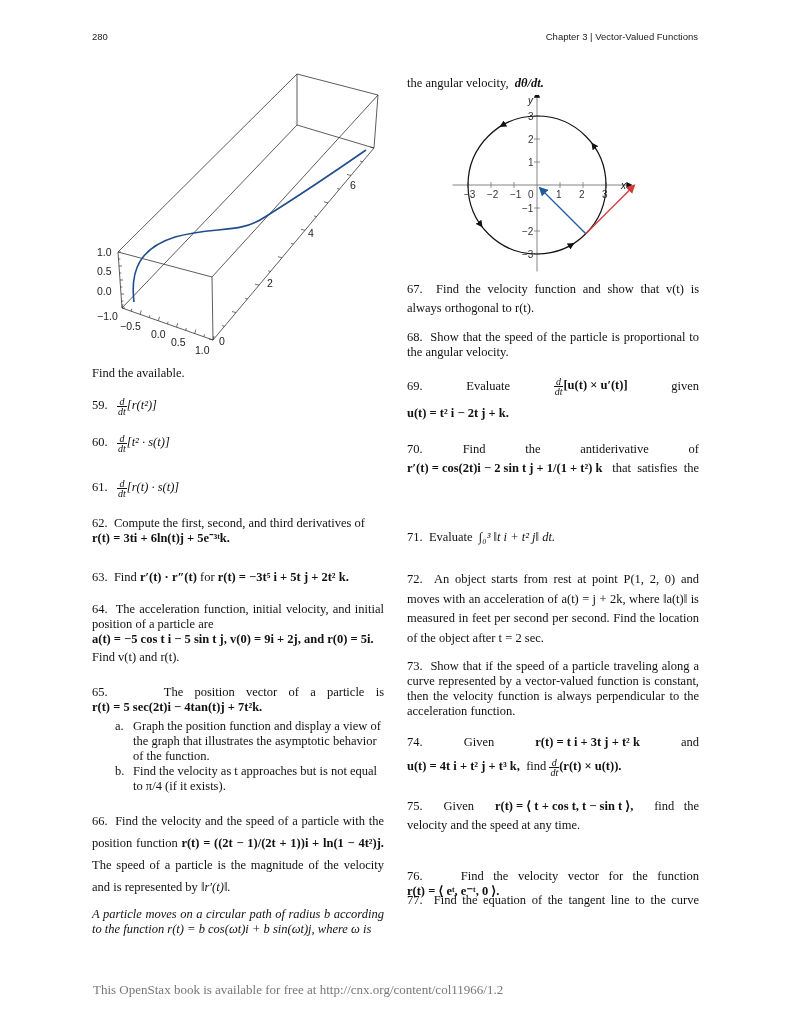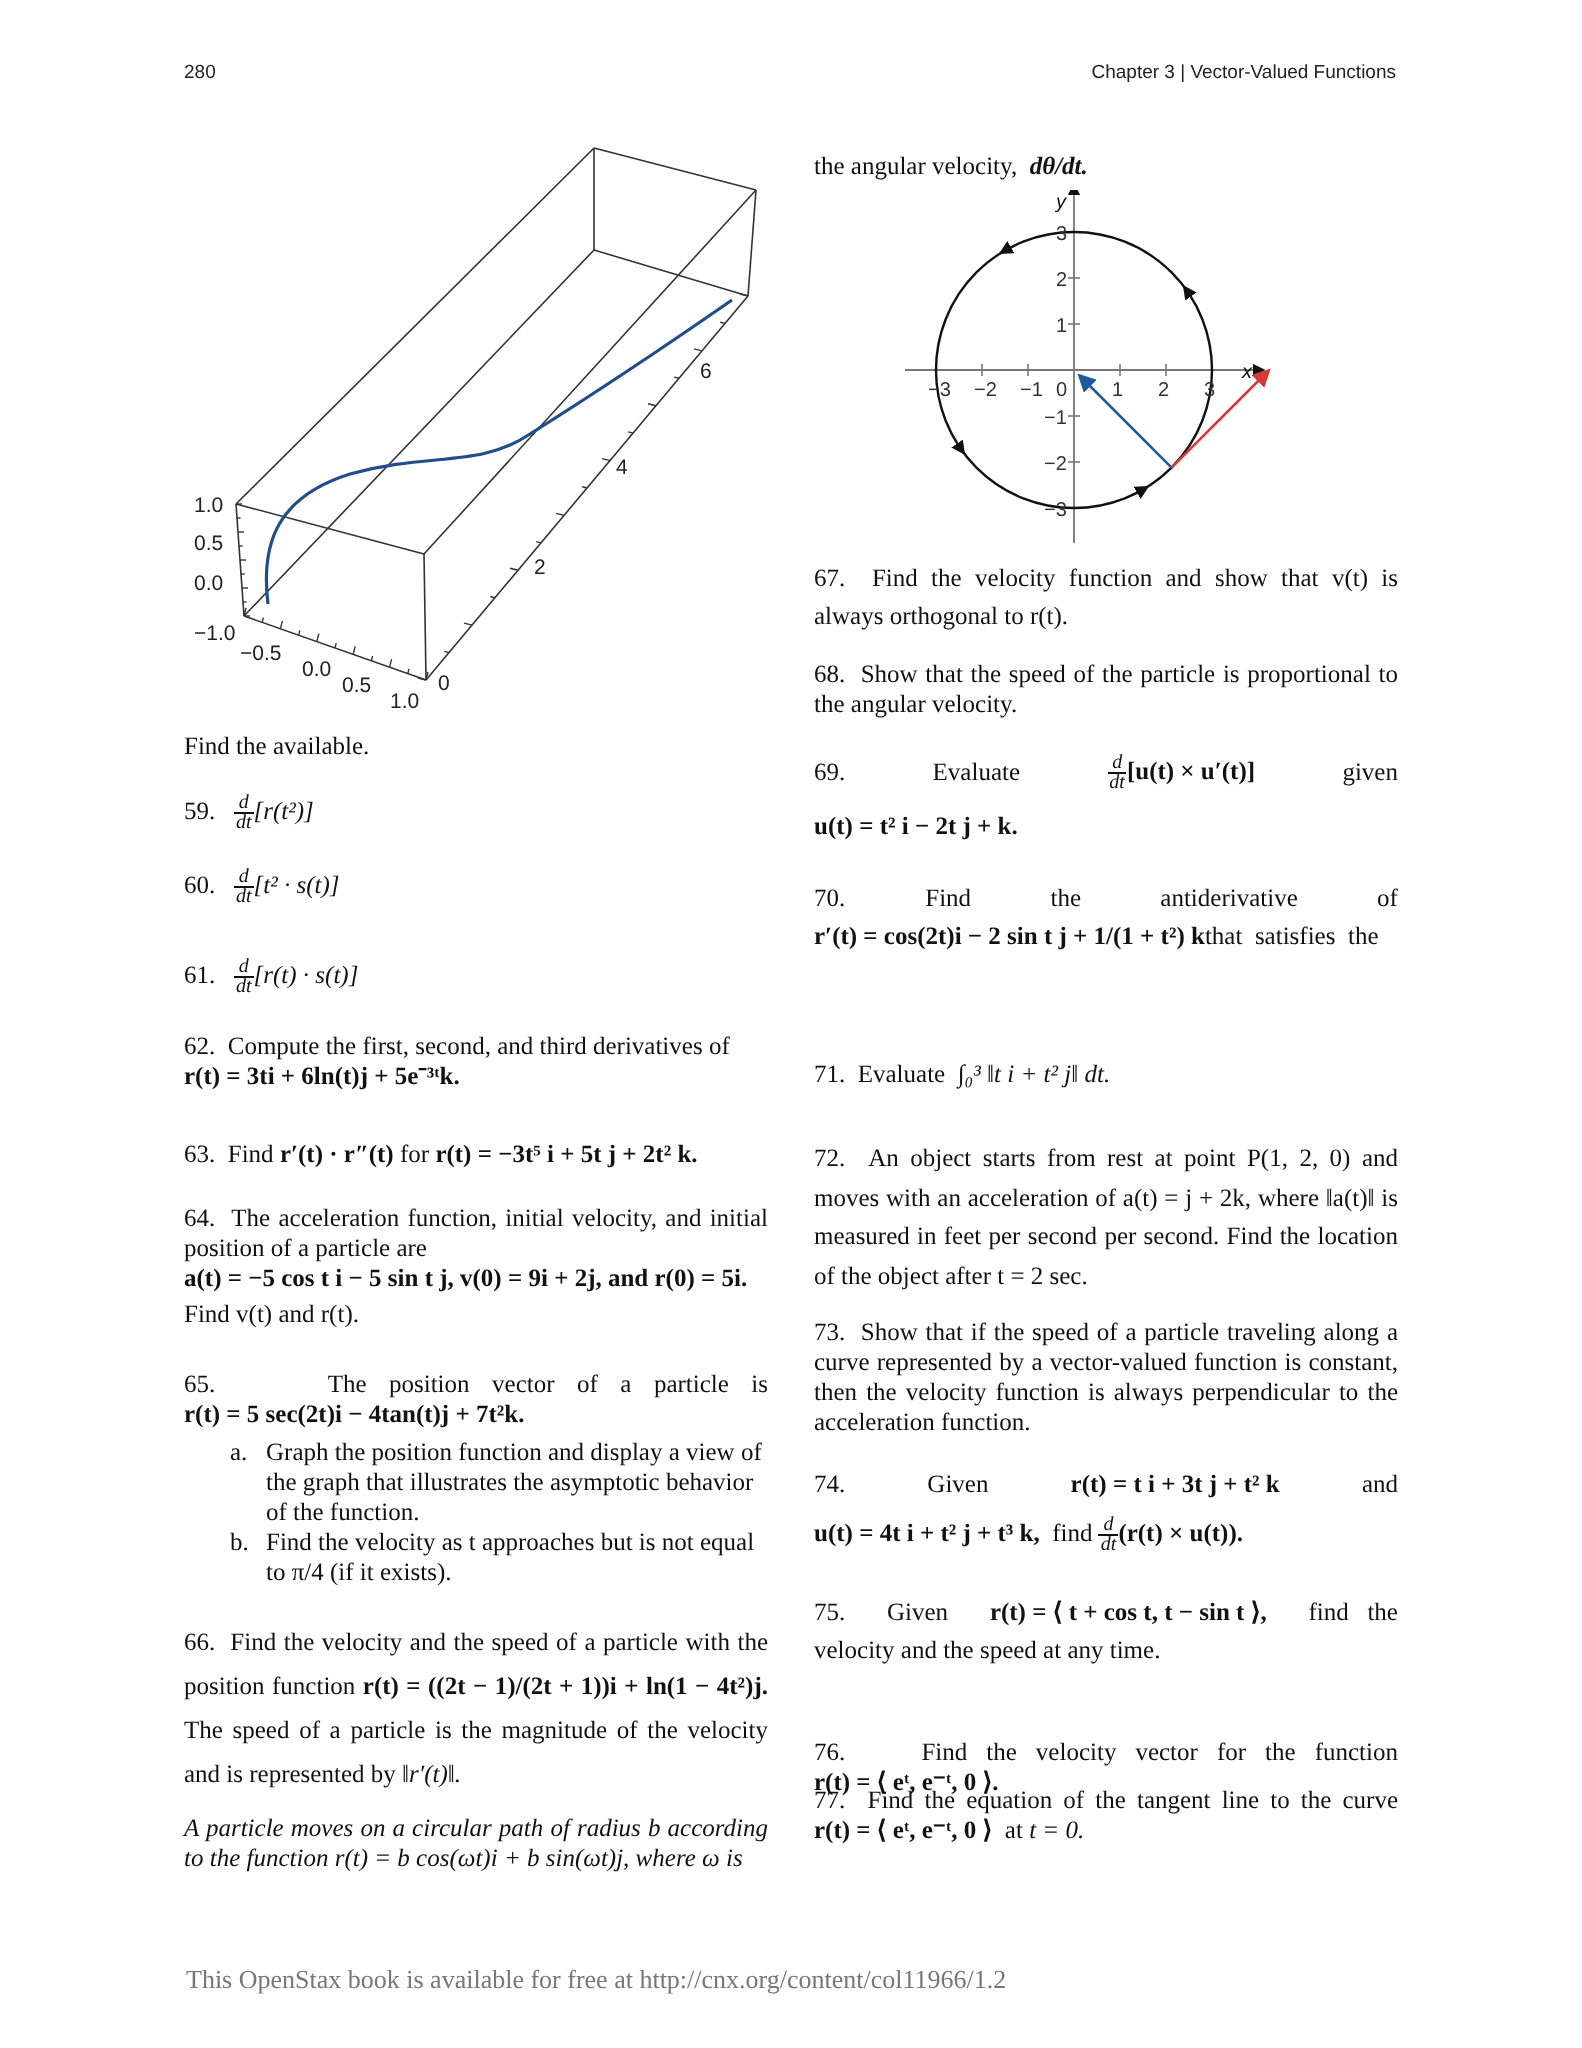--- a/index.html
+++ b/index.html
@@ -242,21 +242,21 @@
 <div class="p" style="left:407px;top:442px;width:292px;">
   <div style="display:flex;justify-content:space-between;">
     <span>70.</span>
     <span style="flex:1;display:flex;justify-content:space-between;margin-left:40px;" id="q70words">
         <span>Find</span>
         <span>the</span>
         <span>antiderivative</span>
         <span>of</span>
       </span>
   </div>
-  <div style="display:flex;margin-top:4px;">
+  <div style="display:flex;justify-content:space-between;margin-top:4px;">
     <span class="b">r′(t) = cos(2t)i − 2 sin t j + 1/(1 + t²) k</span>
     <span>that&nbsp;&nbsp;satisfies&nbsp;&nbsp;the</span>
   </div>
 </div>
 
 <div class="p" style="left:407px;top:530px;width:292px;">
   <span>71.</span>&nbsp;
   <span>Evaluate</span>&nbsp;
   <span class="i">∫₀³ ‖t i + t² j‖ dt.</span>
 </div>
@@ -292,20 +292,15 @@
   <div>velocity and the speed at any time.</div>
 </div>
 
 <div class="p" style="left:407px;top:869px;width:292px;">
   <div class="justall"><span>76.</span>&nbsp;&nbsp;&nbsp;&nbsp;<span>Find the velocity vector for the function</span></div>
   <div class="b">r(t) = ⟨ eᵗ, e⁻ᵗ, 0 ⟩.</div>
 </div>
 
 <div class="p" style="left:407px;top:893px;width:292px;">
   <div class="justall"><span>77.</span>&nbsp;&nbsp;<span>Find the equation of the tangent line to the curve</span></div>
-  <div>
-    <span class="b">r(t) = ⟨ eᵗ, e⁻ᵗ, 0 ⟩</span>&nbsp;
-    <span>at</span>
-    <span class="i">t = 0.</span>
-  </div>
 </div>
 
 <div class="footer">This OpenStax book is available for free at http://cnx.org/content/col11966/1.2</div>
 
 </body></html>

